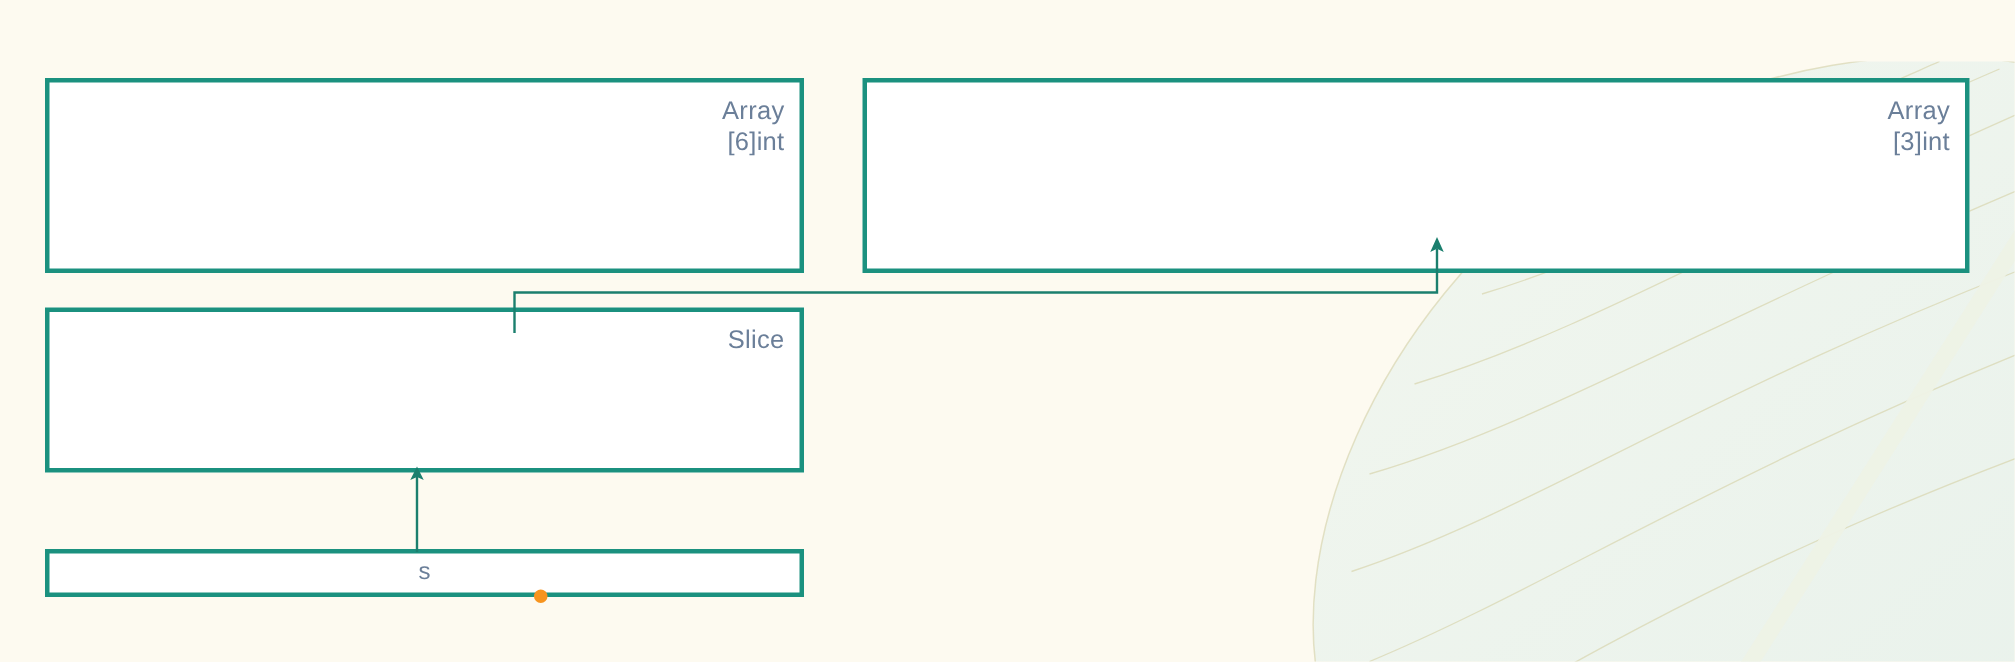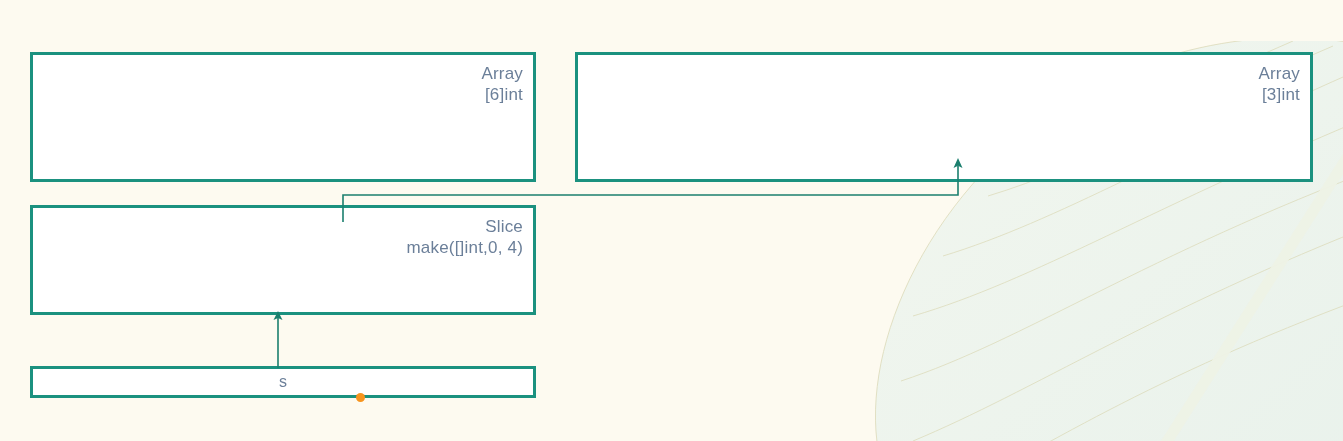--- a/index.html
+++ b/index.html
@@ -242,21 +242,20 @@
     <div class="cell" style="width: 12.5%;">3</div>
     <div class="cell" style="width: 12.5%;">4</div>
     <div class="cell" style="width: 12.5%;">5</div>
     <div class="cell" style="width: 12.5%;">6</div>
     <div class="cell" style="width: 12.5%;">7</div>
   </div>
 
 <div class="panel" style="left:30px; top:205px; width:506px; height:110px;">
   <div class="panel-title">
     <div>Slice</div>
-    <div>make([]int,0, 4)</div>
   </div>
 </div>
 
 <div class="row-label" style="left:38px; top:241px;">filed value</div>
 <div class="row-label" style="left:38px; top:283px;">struct field</div>
 
 <div class="cells value-row" id="slice-values" style="left:150px; top:218px; width:228px; height:57px;">
     <div class="cell" style="width: 33.3333%;">
       <span class="v-num">0</span>
       <span class="v-type">int</span>

